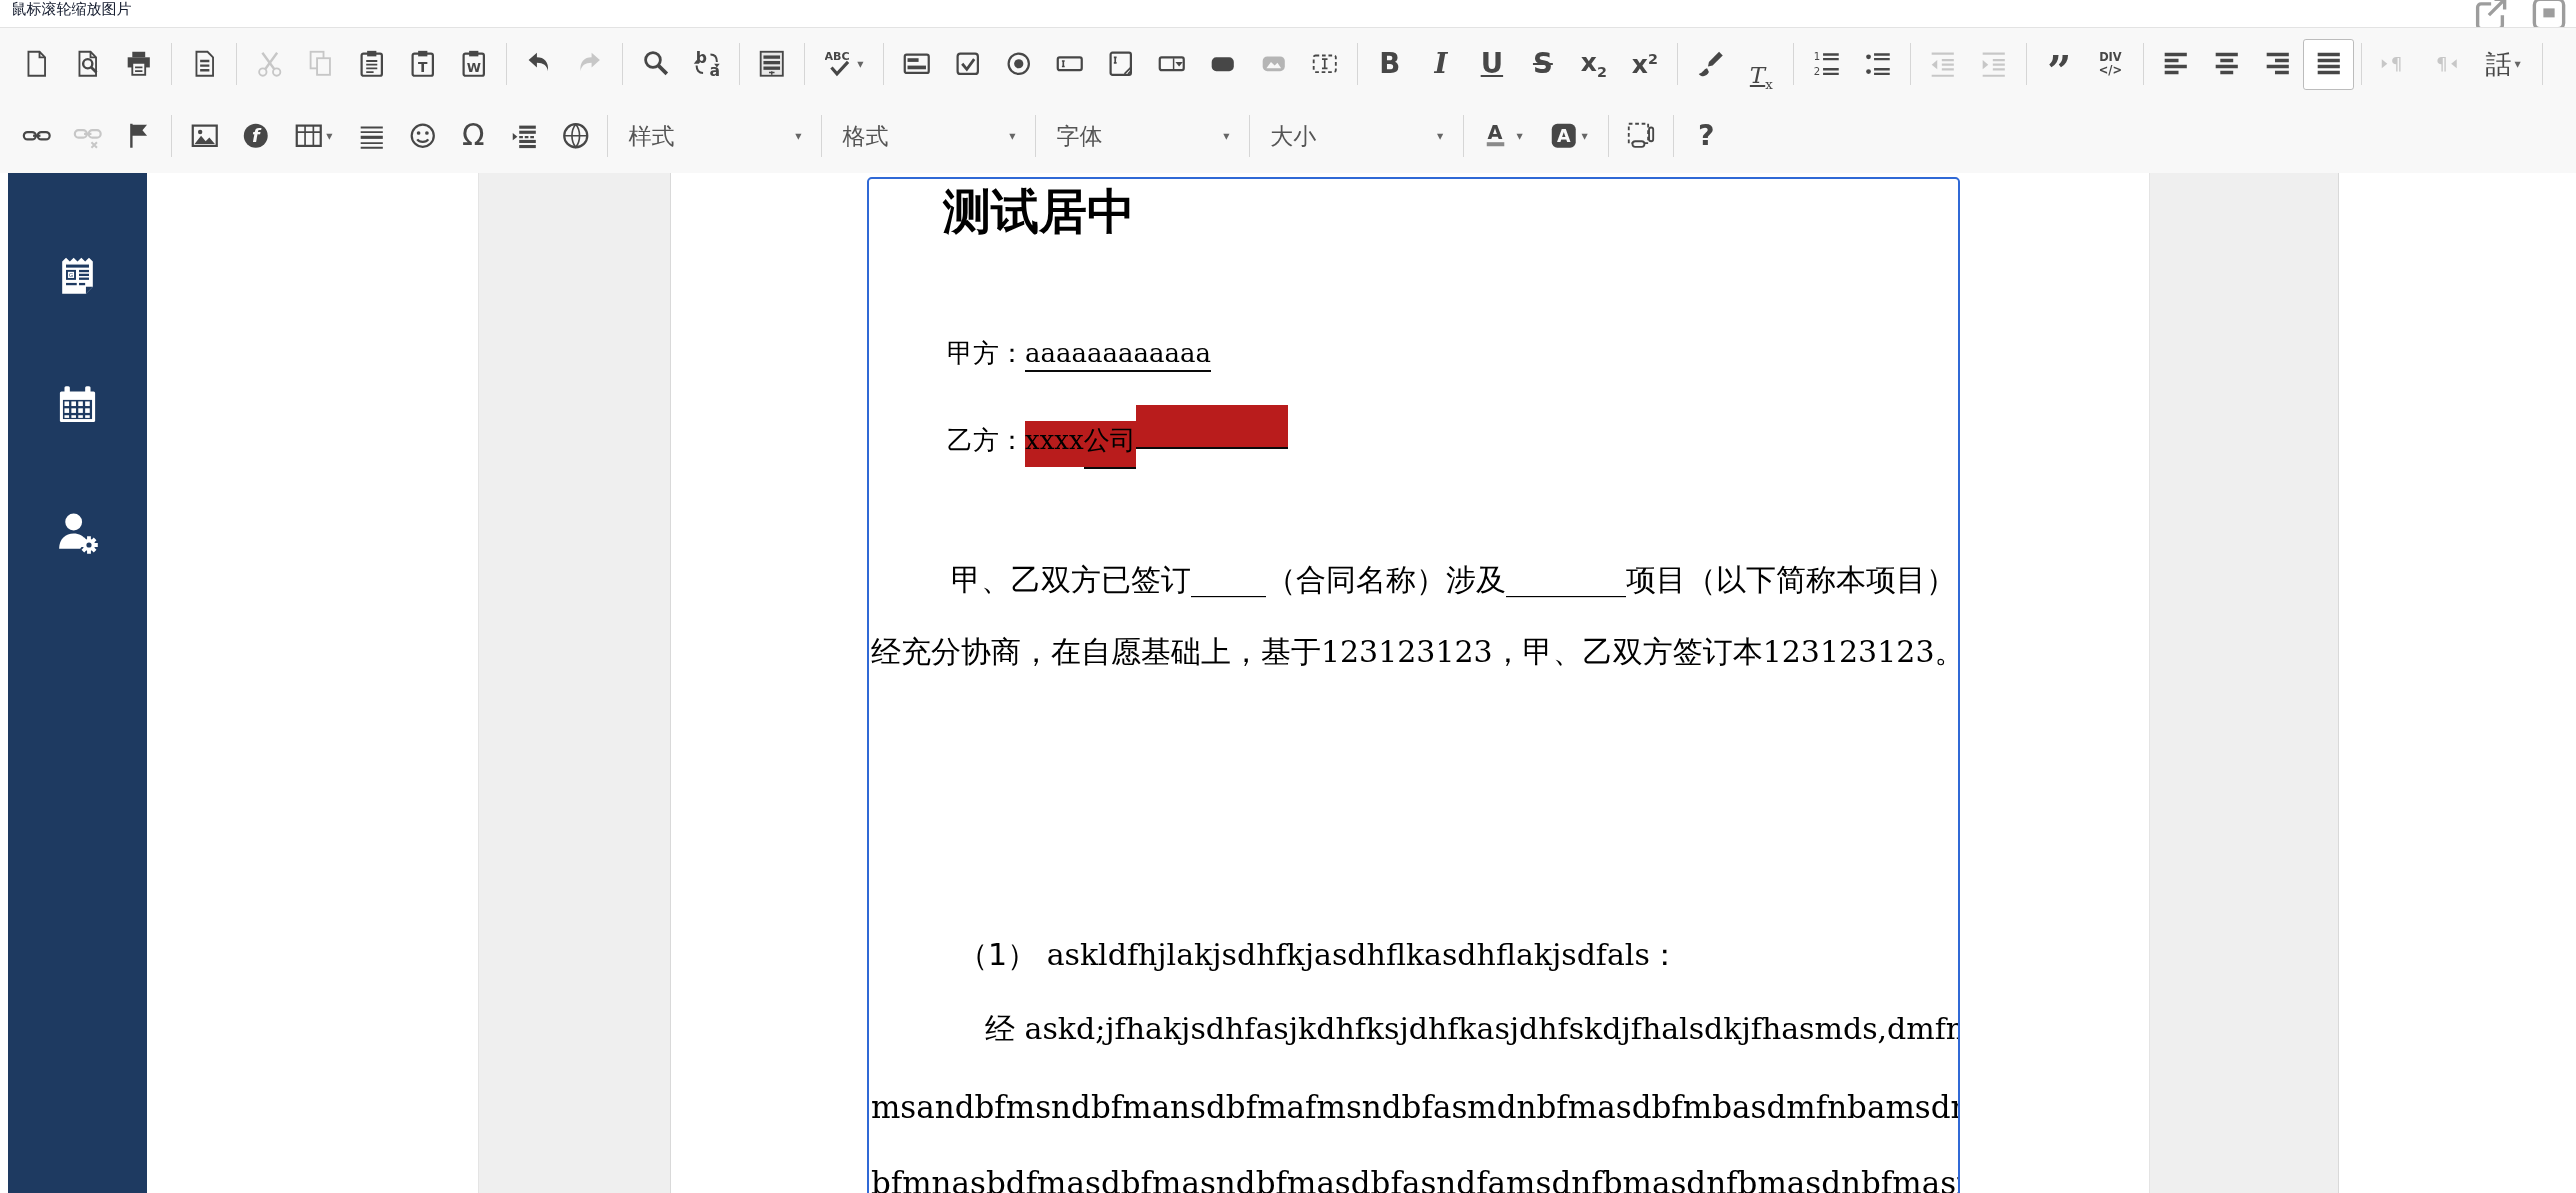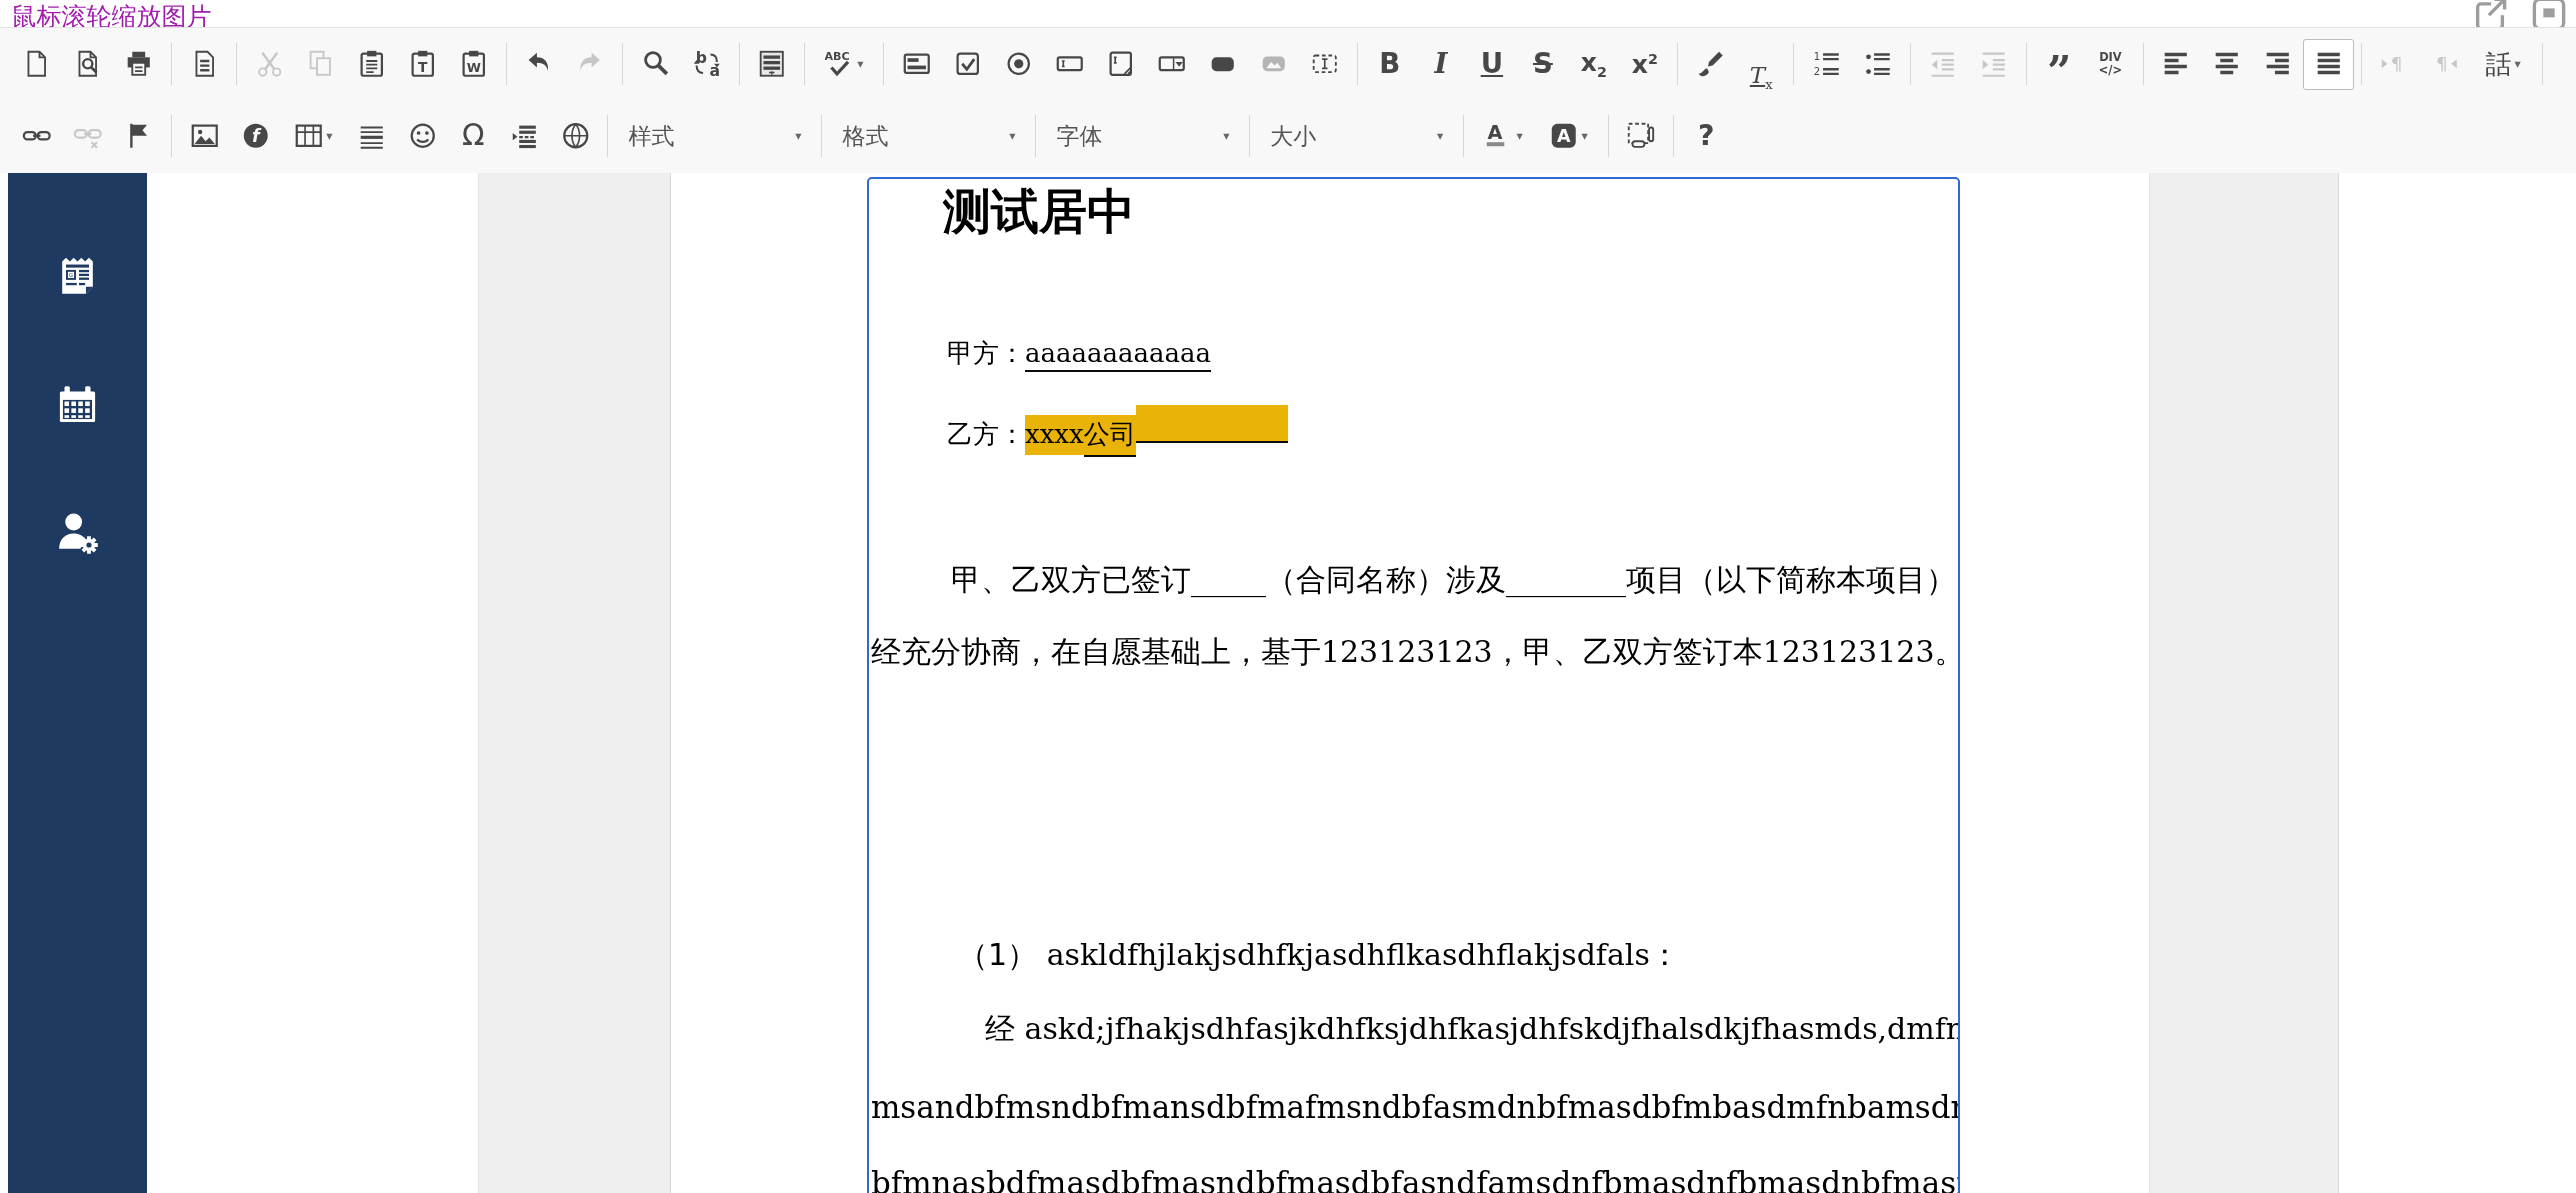--- a/index.html
+++ b/index.html
@@ -1,21 +1,21 @@
 <!DOCTYPE html>
 <html style="font-size:15px"><head>
 <meta charset="utf-8">
 <style>
   html,body{margin:0;padding:0;}
   body{width:2576px;height:1194px;position:relative;overflow:hidden;background:#fff;
        font-family:"DejaVu Sans","Liberation Sans",sans-serif;color:#333;}
 
   
   .topbar{position:absolute;top:0;left:0;right:0;height:27px;background:#fff;}
-  .topbar-title{position:absolute;left:11.4px;top:0px;font-size:25px;color:#a21caf;white-space:nowrap;}
+  .topbar-title{position:absolute;left:11.4px;top:0px;font-size:15px;color:#0f172a;white-space:nowrap;}
   .corner-icons{position:absolute;right:9.5px;top:-3.8px;display:flex;gap:23px;color:#9d9d9d;}
   .corner-icons svg{width:36px;height:36px;}
 
   
   .toolbar{position:absolute;top:27px;left:0;right:0;height:145px;background:#f8f8f8;
            border-top:1px solid #e3e3e3;border-bottom:1px solid #cfcfcf;}
   .tb-row{display:flex;align-items:center;height:72px;padding-left:11.4px;}
   .tb-btn{width:49px;height:49px;flex:0 0 auto;display:flex;align-items:center;justify-content:center;
           color:#474747;border:1px solid transparent;border-radius:2.9px;cursor:pointer;position:relative;}
   .tb-btn svg{width:29.5px;height:29.5px;display:block;}
@@ -51,21 +51,21 @@
              border-left:1px solid #e4e4e4;border-right:1px solid #d9d9d9;}
   .band-l{left:478px;width:191px;}
   .band-r{left:2149px;width:188px;}
 
   
   .docbox{position:absolute;left:867px;top:3.8px;width:1089px;height:1141px;background:#fff;
           border:2.9px solid #3069d6;border-radius:4.8px;overflow:hidden;cursor:text;}
   .doc-line{position:absolute;white-space:nowrap;color:#000;line-height:1.25;}
   .rs{font-family:"DejaVu Serif","Liberation Serif",serif;}
   .ru{border-bottom:2.9px solid #0a0a0a;padding-bottom:1.9px;}
-  .rh{background:#eab308;padding-top:3.8px;padding-bottom:6px;}
+  .rh{background:#b91c1c;padding-top:3.8px;padding-bottom:12px;}
   .rb{font-weight:bold;}
   .blank{display:inline-block;height:1em;vertical-align:baseline;}
   .l-title{top:1.9px;left:74px;font-size:48px;font-weight:bold;
            font-family:"DejaVu Serif","Liberation Serif",serif;}
   .l-pa{top:158px;left:78px;font-size:26px;}
   .l-pb{top:226px;left:78px;font-size:26px;}
   .l-p1{top:382px;left:82px;font-size:30px;}
   .l-p2{top:454px;left:1.9px;font-size:30px;}
   .l-h1{top:529px;left:82px;font-size:33px;}
   .l-i1{top:606px;left:78px;font-size:30px;}

